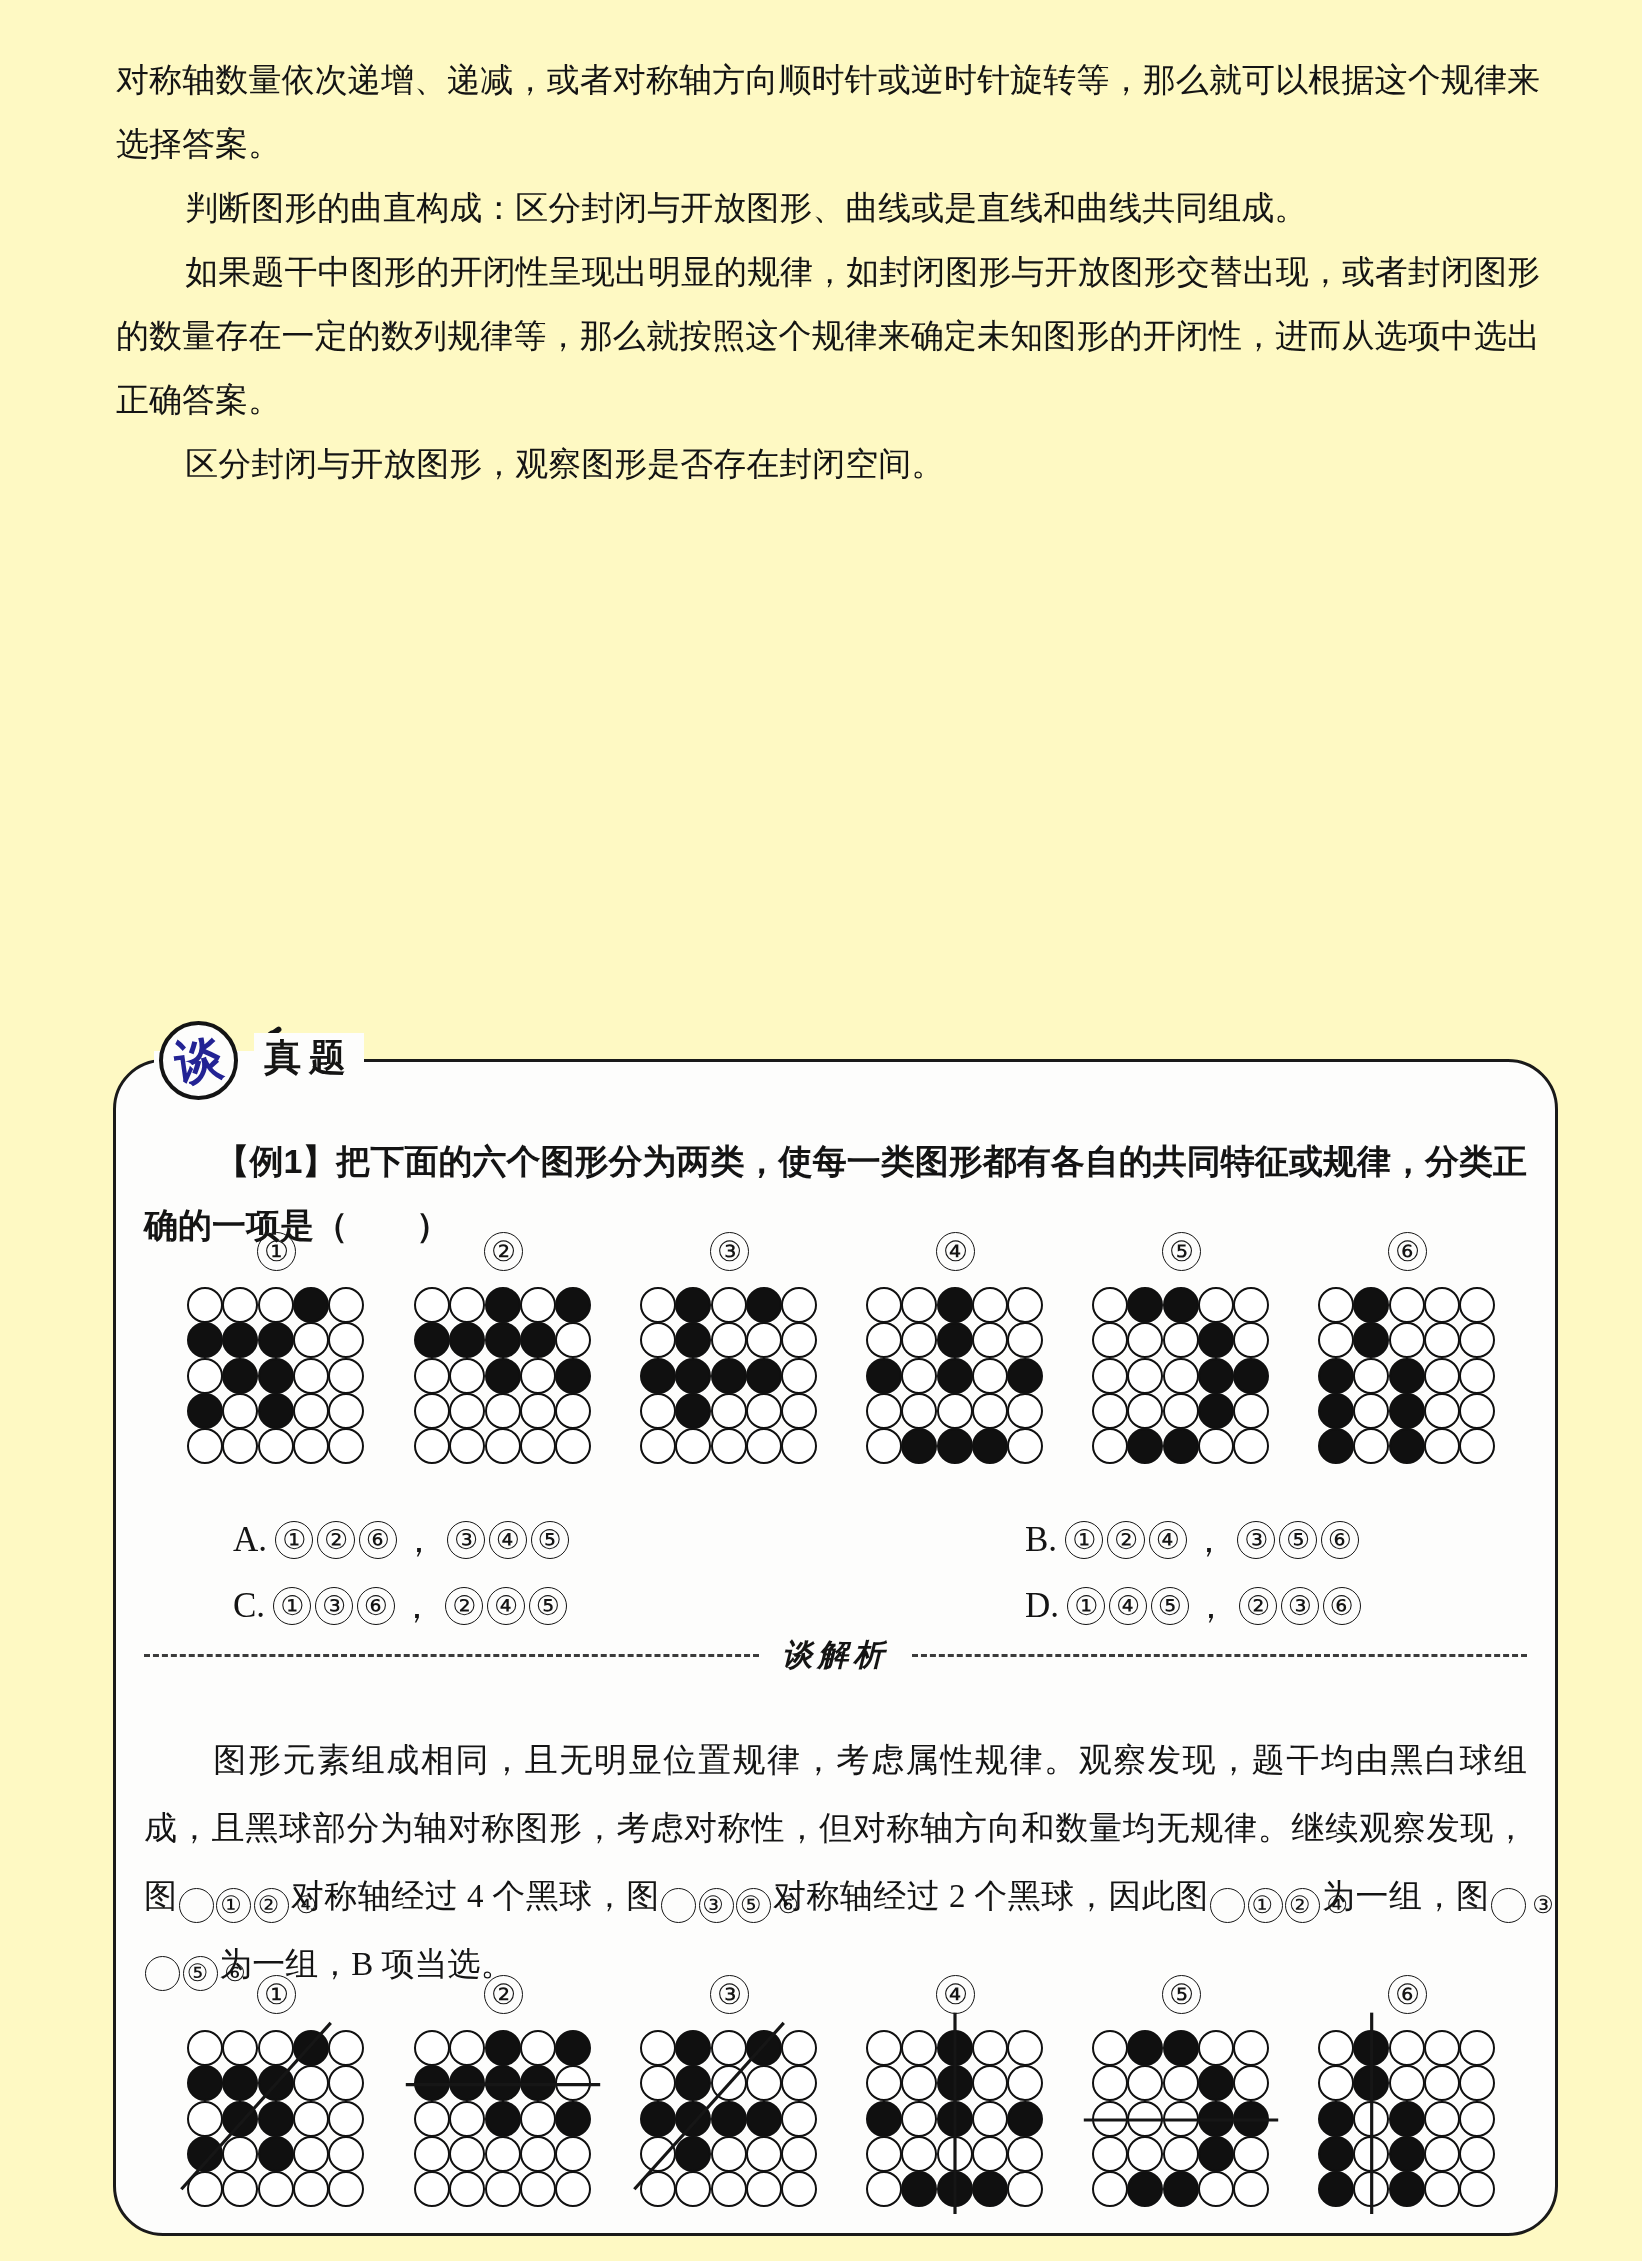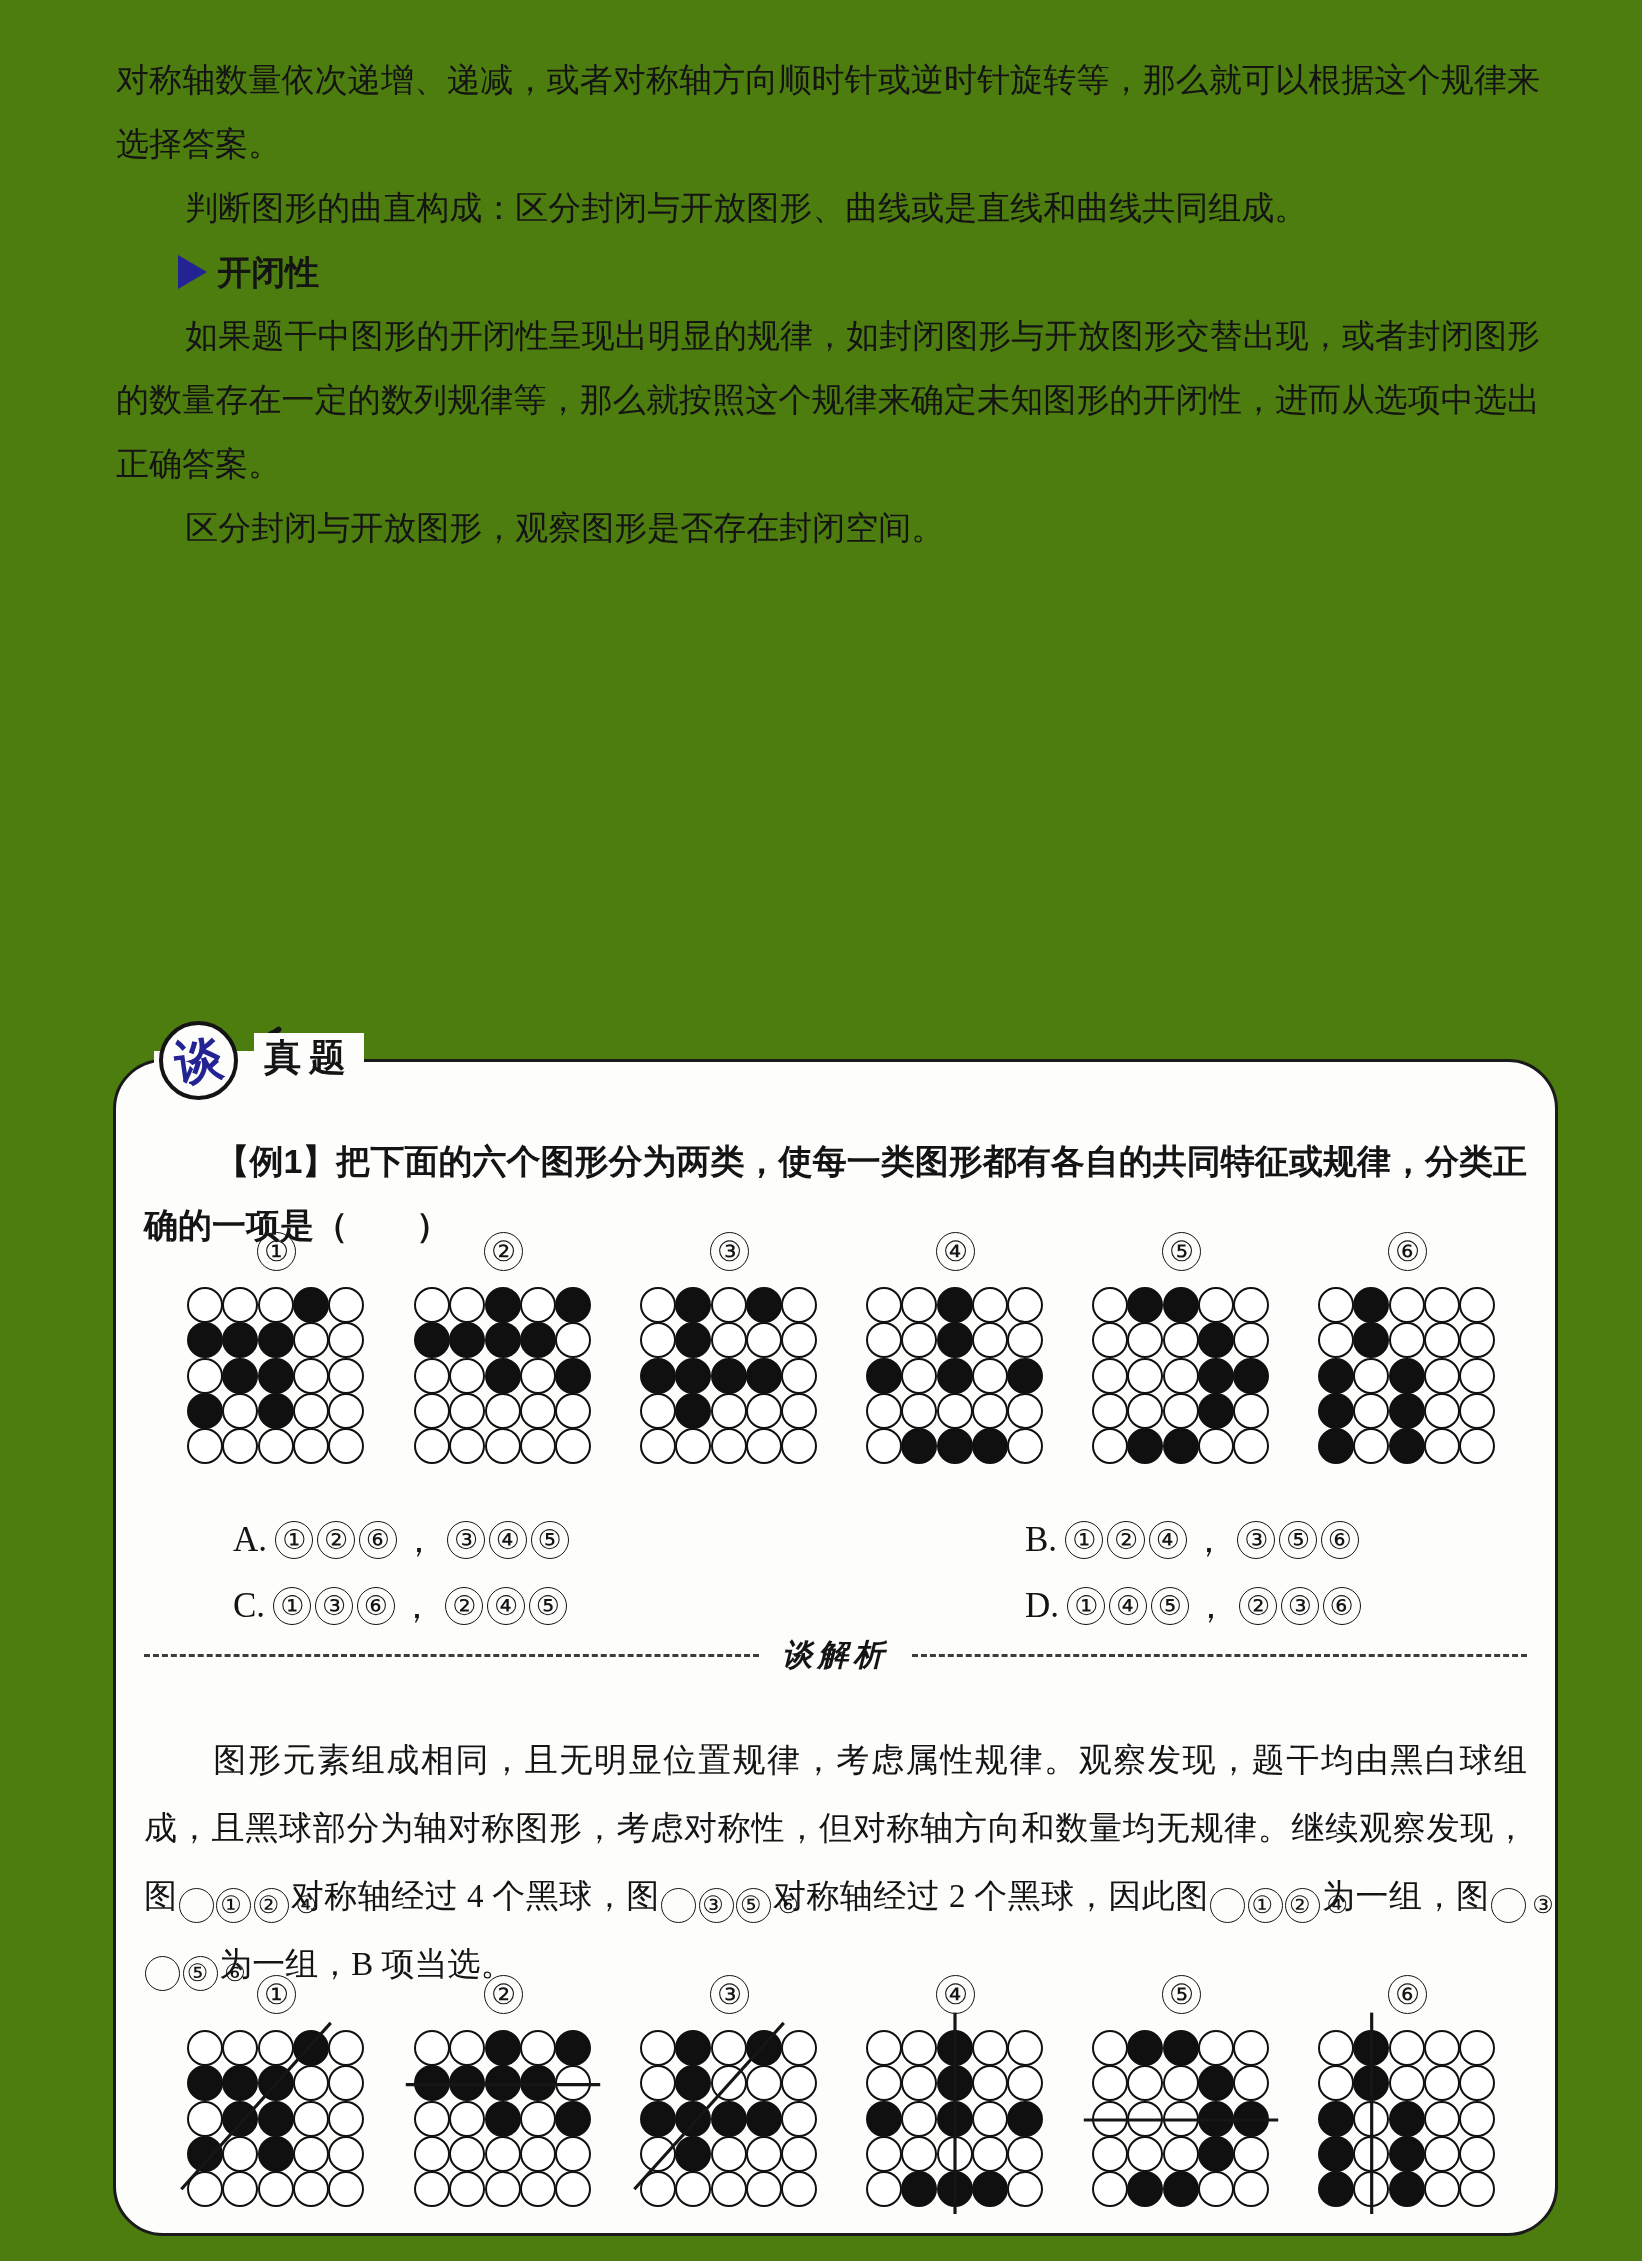--- a/index.html
+++ b/index.html
@@ -1,17 +1,17 @@
 <!DOCTYPE html>
 <html style="font-size:10.2px"><head>
 <meta charset="utf-8">
 <style>
   html,body { margin:0; padding:0; background:#e8e8e8; }
   .page {
-    position:relative; width:1643px; height:2261px; background:#4d7c0f;
+    position:relative; width:1643px; height:2261px; background:#fef9c3;
     color:#141414; overflow:hidden;
     font-family:"Liberation Serif","DejaVu Serif",serif;
   }
   
   .top-text {
     position:absolute; left:116px; top:48px; width:1424px;
     font-size:33px; line-height:64px; text-align:justify;
   }
   .top-text p { margin:0; text-indent:2.1em; }
   .top-text p.cont { text-indent:0; }
@@ -93,21 +93,20 @@
   }
 </style>
 </head>
 <body>
 
 <div class="page">
 
   <div class="top-text">
     <p class="cont">对称轴数量依次递增、递减，或者对称轴方向顺时针或逆时针旋转等，那么就可以根据这个规律来选择答案。</p>
     <p>判断图形的曲直构成：区分封闭与开放图形、曲线或是直线和曲线共同组成。</p>
-    <div class="sec-head"><span class="tri"></span><span>开闭性</span></div>
     <p>如果题干中图形的开闭性呈现出明显的规律，如封闭图形与开放图形交替出现，或者封闭图形的数量存在一定的数列规律等，那么就按照这个规律来确定未知图形的开闭性，进而从选项中选出正确答案。</p>
     <p>区分封闭与开放图形，观察图形是否存在封闭空间。</p>
   </div>
 
   <div class="qbox">
     <div class="badge-mask"></div>
     <div class="badge">
       <span class="badge-char">谈</span>
     </div>
     <svg class="badge-waves" width="53" height="53" viewBox="0 0 84 84">

